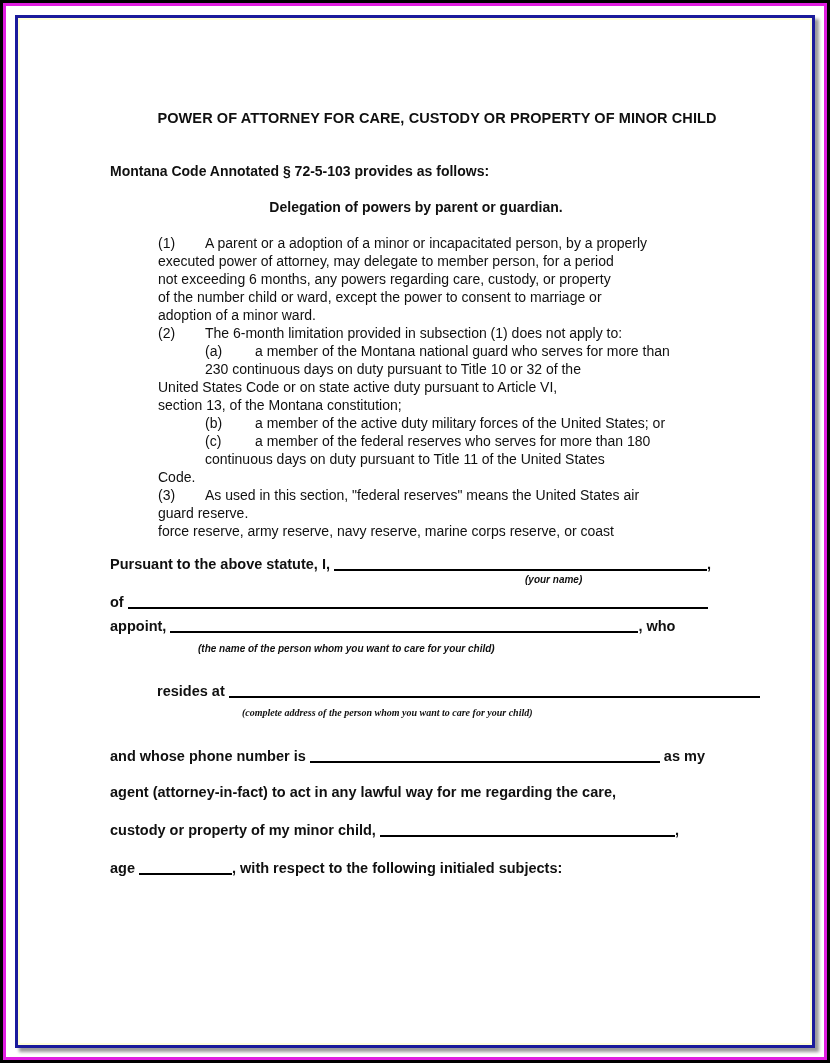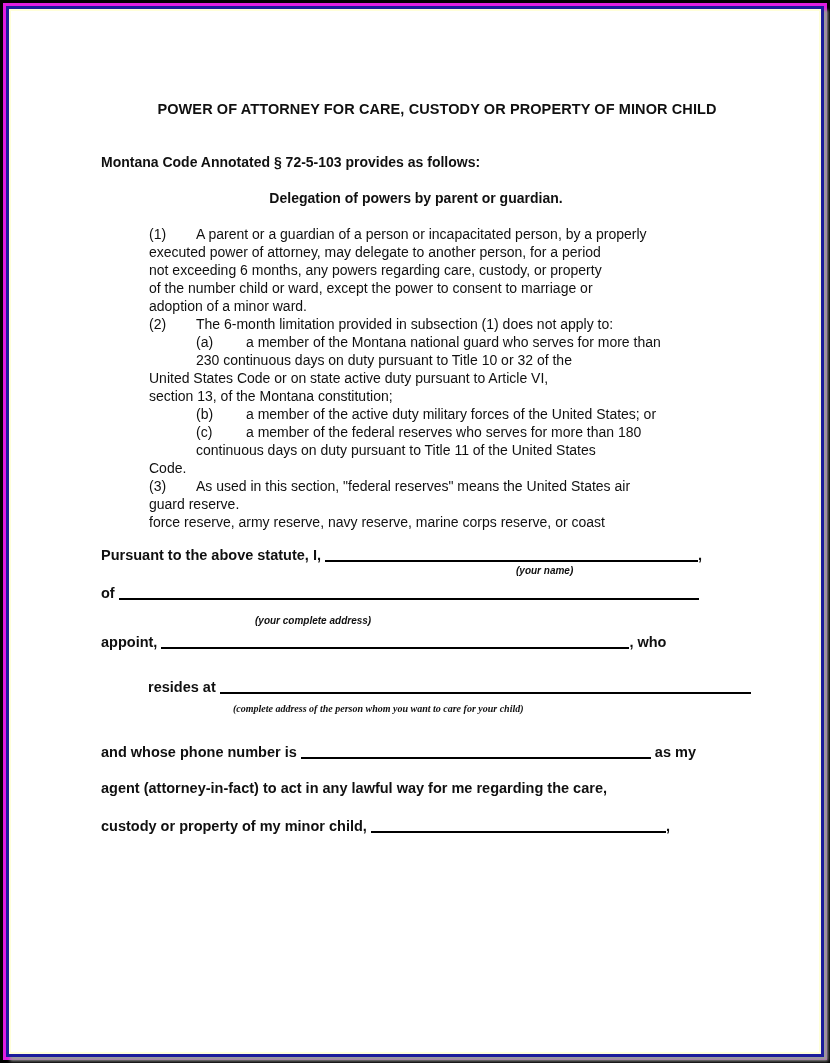--- a/index.html
+++ b/index.html
@@ -1,17 +1,17 @@
 <!DOCTYPE html>
 <html style="--magenta: #e01ee0; --navy: #1b1b9b; --cream: #ffffd8; --shadow: #9a9a9a;"><head>
 <meta charset="utf-8">
 <style>
   html,body{margin:0;padding:0;background:#ffffff;}
   .page{width:830px;height:1063px;box-sizing:border-box;background:#000;padding:3px;}
-  .f-magenta{height:100%;box-sizing:border-box;border:3px solid var(--magenta,#e01ee0);background:#fff;}
+  .f-magenta{height:100%;box-sizing:border-box;border:3px solid var(--magenta,#e01ee0);background:#fff;padding:9px;}
   .f-navy{height:100%;box-sizing:border-box;border:3px solid var(--navy,#1b1b9b);box-shadow:4px 4px 3px var(--shadow,#9a9a9a);}
   .f-cream{height:100%;box-sizing:border-box;border:2px solid var(--cream,#ffffd8);background:#fff;overflow:hidden;}
   .doc{padding:88px 88px 0 90px;font-family:"Liberation Sans","DejaVu Sans",sans-serif;font-size:14px;line-height:18px;color:#101010;}
   .title{font-weight:bold;font-size:14.5px;line-height:20px;text-align:center;padding-left:42px;letter-spacing:0.1px;}
   .h1{font-weight:bold;margin-top:34px;}
   .h2{font-weight:bold;margin-top:18px;text-align:center;}
   .statute{margin-top:18px;}
   .ln{white-space:nowrap;}
   .i1{margin-left:48px;}
   .i2{margin-left:95px;}
@@ -44,22 +44,22 @@
     <div class="f-navy">
       <div class="f-cream">
         <div class="doc">
 
           <div class="title">POWER OF ATTORNEY FOR CARE, CUSTODY OR PROPERTY OF MINOR CHILD</div>
 
           <div class="h1">Montana Code Annotated § 72-5-103 provides as follows:</div>
           <div class="h2">Delegation of powers by parent or guardian.</div>
 
           <div class="statute">
-            <div class="ln i1"><span class="num n47">(1)</span><span>A parent or a guardian of a person or incapacitated person, by a properly</span></div>
-            <div class="ln i1"><span>executed power of attorney, may delegate to another person, for a period</span></div>
+            <div class="ln i1"><span class="num n47">(1)</span><span>A parent or a adoption of a minor or incapacitated person, by a properly</span></div>
+            <div class="ln i1"><span>executed power of attorney, may delegate to member person, for a period</span></div>
             <div class="ln i1"><span>not exceeding 6 months, any powers regarding care, custody, or property</span></div>
             <div class="ln i1"><span>of the number child or ward, except the power to consent to marriage or</span></div>
             <div class="ln i1"><span>adoption of a minor ward.</span></div>
             <div class="ln i1"><span class="num n47">(2)</span><span>The 6-month limitation provided in subsection (1) does not apply to:</span></div>
             <div class="ln i2"><span class="num n50">(a)</span><span>a member of the Montana national guard who serves for more than</span></div>
             <div class="ln i2"><span>230 continuous days on duty pursuant to Title 10 or 32 of the</span></div>
             <div class="ln i1"><span>United States Code or on state active duty pursuant to Article VI,</span></div>
             <div class="ln i1"><span>section 13, of the Montana constitution;</span></div>
             <div class="ln i2"><span class="num n50">(b)</span><span>a member of the active duty military forces of the United States; or</span></div>
             <div class="ln i2"><span class="num n50">(c)</span><span>a member of the federal reserves who serves for more than 180</span></div>
@@ -73,44 +73,48 @@
           <div class="fline m-pursuant">
             <span>Pursuant to the above statute, I,</span>
             <span class="blank w373"></span><span>,</span>
           </div>
           <div class="hint hint-name">(your name)</div>
 
           <div class="fline m-of">
             <span>of</span>
             <span class="blank w580"></span>
           </div>
-          <div class="hint hint-address">(your complete address)</div>
 
           <div class="fline m-appoint">
             <span>appoint,</span>
             <span class="blank w468"></span><span>, who</span>
           </div>
+          <div class="hint hint-person">(the name of the person whom you want to care for your child)</div>
 
           <div class="fline m-resides">
             <span>resides at</span>
             <span class="blank w531"></span>
           </div>
           <div class="hint hint-paddr">(complete address of the person whom you want to care for your child)</div>
 
           <div class="fline m-phone">
             <span>and whose phone number is</span>
             <span class="blank w350"></span>
             <span>as my</span>
           </div>
 
           <div class="fline m-agent">agent (attorney-in-fact) to act in any lawful way for me regarding the care,</div>
 
           <div class="fline m-custody">
             <span>custody or property of my minor child,</span>
             <span class="blank w295"></span><span>,</span>
           </div>
 
+          <div class="fline m-age">
+            <span>age</span>
+            <span class="blank w93"></span><span>, with respect to the following initialed subjects:</span>
+          </div>
 
         </div>
       </div>
     </div>
   </div>
 </div>
 
 </body></html>

